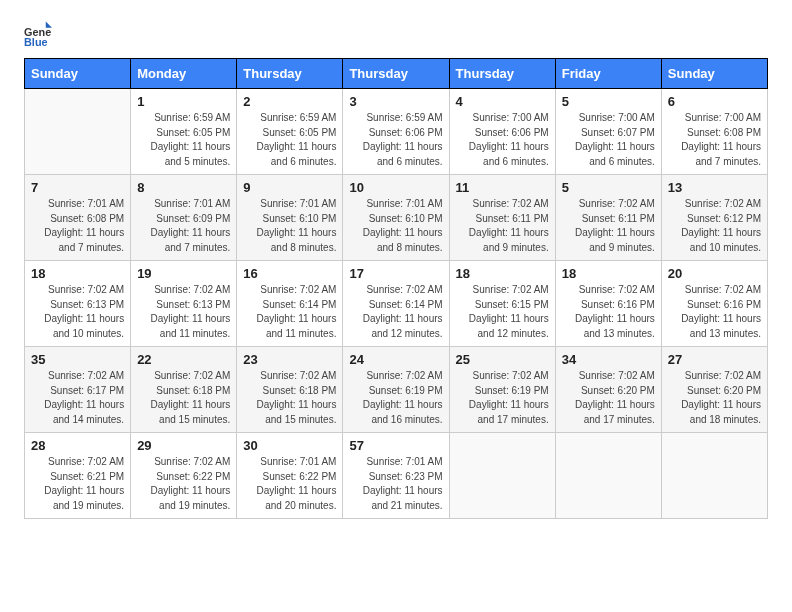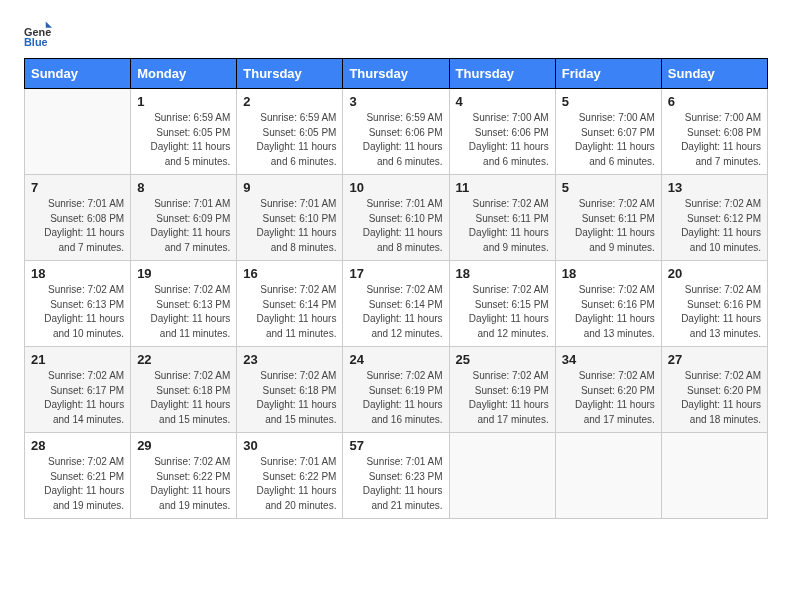--- a/index.html
+++ b/index.html
@@ -235,21 +235,21 @@
         </td>
         <td>
           <span class="day-number">20</span>
         <div class="day-info">
           Sunrise: 7:02 AM<br>Sunset: 6:16 PM<br>Daylight: 11 hours and 13 minutes.
         </div>
         </td>
       </tr>
       <tr>
         <td>
-          <span class="day-number">21</span>
+          <span class="day-number">35</span>
         <div class="day-info">
           Sunrise: 7:02 AM<br>Sunset: 6:17 PM<br>Daylight: 11 hours and 14 minutes.
         </div>
         </td>
         <td>
           <span class="day-number">22</span>
         <div class="day-info">
           Sunrise: 7:02 AM<br>Sunset: 6:18 PM<br>Daylight: 11 hours and 15 minutes.
         </div>
         </td>

